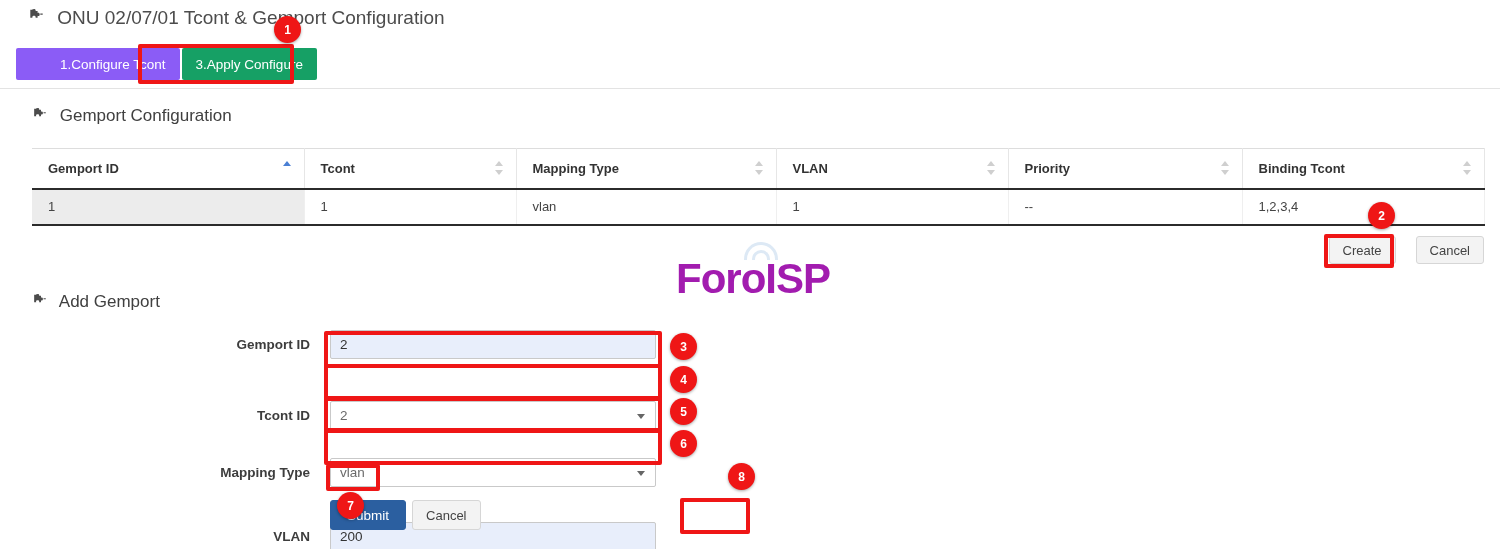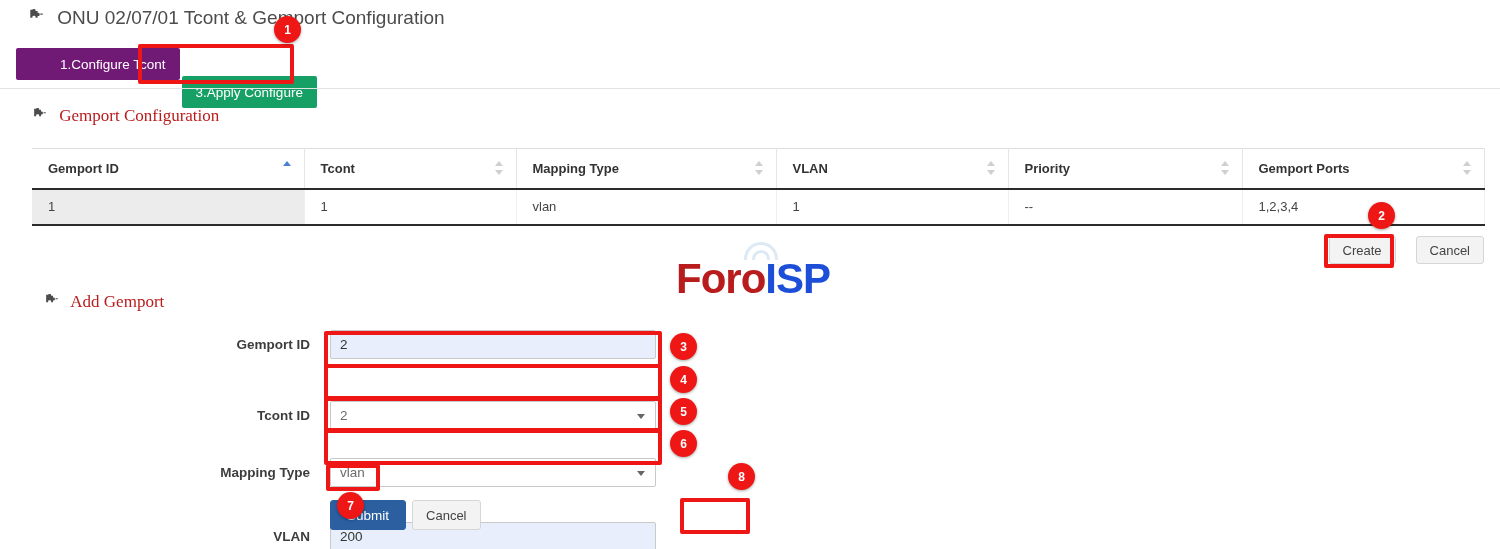--- a/index.html
+++ b/index.html
@@ -26,36 +26,35 @@
 
   
   .tabbar { position: absolute; left: 16px; top: 48px; display: flex; gap: 2px; }
   .tab {
     height: 32px; padding: 0 14px;
     display: flex; align-items: center; justify-content: center;
     color: #fff; font-size: 13.5px; white-space: nowrap;
     border: none; cursor: pointer;
     border-radius: 2px;
   }
-  .tab.cyan { background: #701a75; padding-left: 44px; }
-  .tab.green { background: #16a065; margin-top: 28px; }
+  .tab.cyan { background: #8b5cf6; padding-left: 44px; }
+  .tab.green { background: #16a065; }
 
   .divider {
     position: absolute; left: 0; top: 88px; width: 1500px; height: 1px;
     background: #e3e3e3;
   }
 
   
   .section-h {
-    position: absolute; font-size: 17px; color: #b91c1c; font-weight: 400;
+    position: absolute; font-size: 17px; color: #404040; font-weight: 400;
     white-space: nowrap;
-    font-family: Liberation Serif, serif;
   }
   #sec-gemport { left: 32px; top: 106px; }
-  #sec-add     { left: 44px; top: 292px; }
+  #sec-add     { left: 32px; top: 292px; }
 
   
   .tbl-wrap { position: absolute; left: 32px; top: 148px; width: 1452px; }
   table.grid { border-collapse: collapse; width: 1452px; table-layout: fixed; }
   table.grid th {
     height: 40px; text-align: left; font-size: 13px; font-weight: bold;
     color: #333; padding: 0 0 0 16px; background: #fff;
     border-top: 1px solid #ddd; border-bottom: 2px solid #2b2b2b;
     border-right: 1px solid #e6e6e6;
     position: relative; vertical-align: middle;
@@ -88,22 +87,22 @@
     font-size: 13px; color: #444; cursor: pointer;
     display: flex; align-items: center; justify-content: center;
   }
 
   
   .watermark {
     position: absolute; left: 676px; top: 255px;
     font-size: 42px; font-weight: bold; letter-spacing: -1px;
     user-select: none; pointer-events: none; white-space: nowrap;
   }
-  .watermark .foro { color: #b91c1c; }
-  .watermark .isp  { color: #1d4ed8; text-align: center; }
+  .watermark .foro { color: #a21caf; }
+  .watermark .isp  { color: #a21caf; text-align: center; }
   .watermark .arc {
     position: absolute; left: 68px; top: -13px;
     width: 34px; height: 18px;
     border: 3px solid #dde9f5; border-bottom: none;
     border-radius: 20px 20px 0 0;
   }
   .watermark .arc2 {
     position: absolute; left: 76px; top: -5px;
     width: 18px; height: 10px;
     border: 3px solid #dde9f5; border-bottom: none;
@@ -237,21 +236,21 @@
               </span>
           </th>
           <th>
             <span>Priority</span>
             <span class="sort-ind">
                 <i class="up"></i>
                 <i class="dn"></i>
               </span>
           </th>
           <th>
-            <span>Gemport Ports</span>
+            <span>Binding Tcont</span>
             <span class="sort-ind">
                 <i class="up"></i>
                 <i class="dn"></i>
               </span>
           </th>
         </tr>
       </thead>
       <tbody>
         <tr>
           <td class="sorted-col">1</td>

